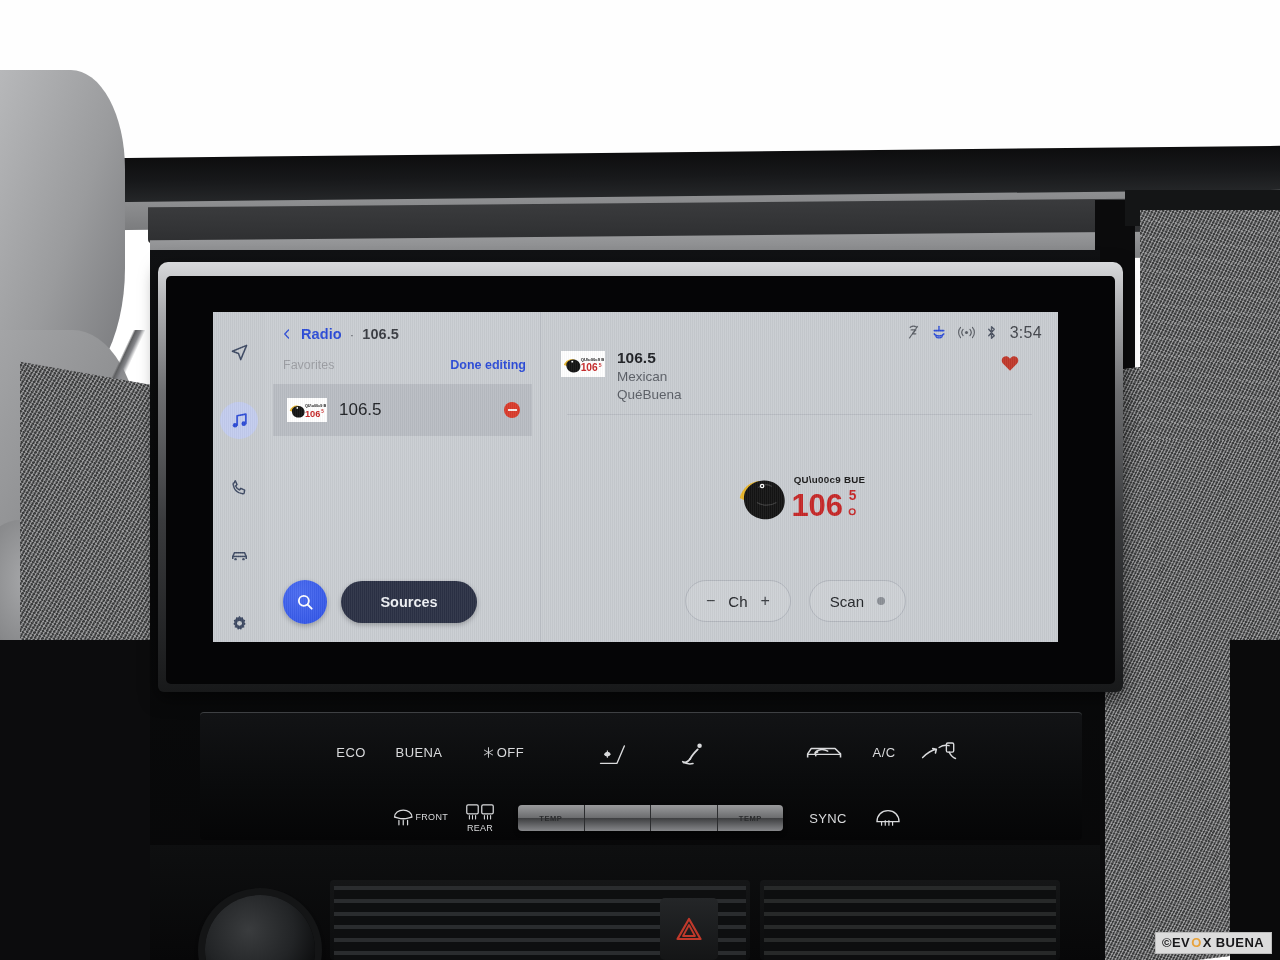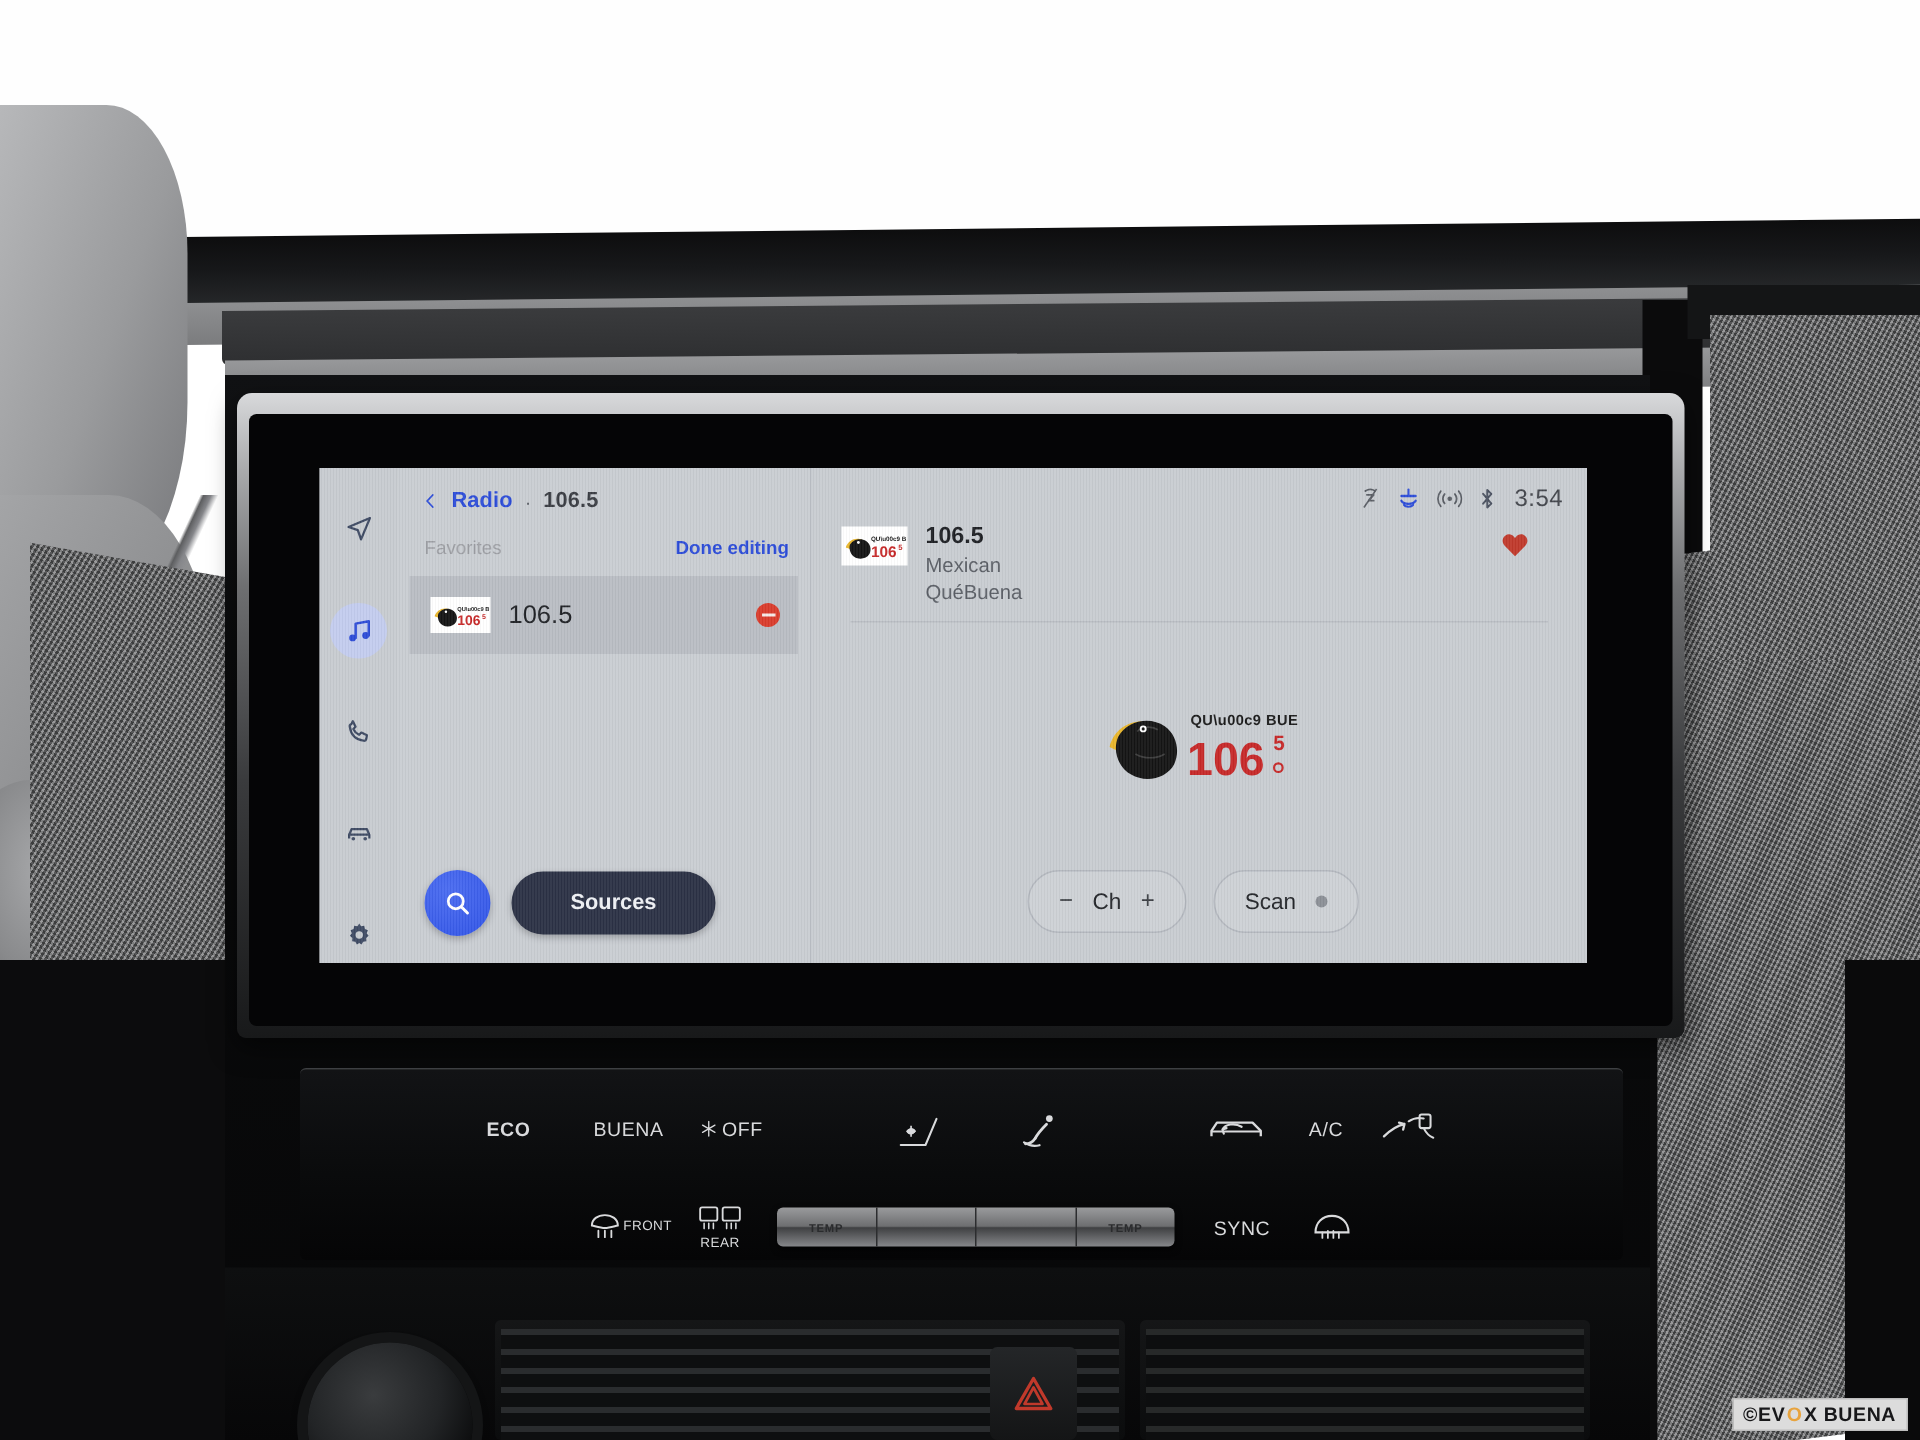--- a/index.html
+++ b/index.html
@@ -495,24 +495,24 @@
           <span>Scan</span>
           <span class="scan-dot"></span>
         </div>
       </div>
     </div>
   </div>
 
 
   <div class="climate">
 
-    <div class="cl" style="left:114px; top:26px; width:50px; height:26px;font-weight:bold;">ECO</div>
+    <div class="cl" style="left:126px; top:26px; width:50px; height:26px;">ECO</div>
     <div class="cl" style="left:190px; top:26px; width:58px; height:26px;">BUENA</div>
 
-    <div class="cl" style="left:252px; top:26px; width:72px; height:26px; gap:3px;">
+    <div class="cl" style="left:252px; top:26px; width:72px; height:26px; gap:3px;justify-content:flex-end;">
       <svg width="11" height="11" viewBox="0 0 16 16">
         <g stroke="#d9dadc" stroke-width="1.3" stroke-linecap="round">
           <path d="M8 1v14M2 4.5l12 7M14 4.5l-12 7"></path>
         </g>
       </svg>
       <span>OFF</span>
     </div>
 
     <div class="cl" style="left:388px; top:26px; width:58px; height:34px;">
       <svg width="44" height="30" viewBox="0 0 48 32">

